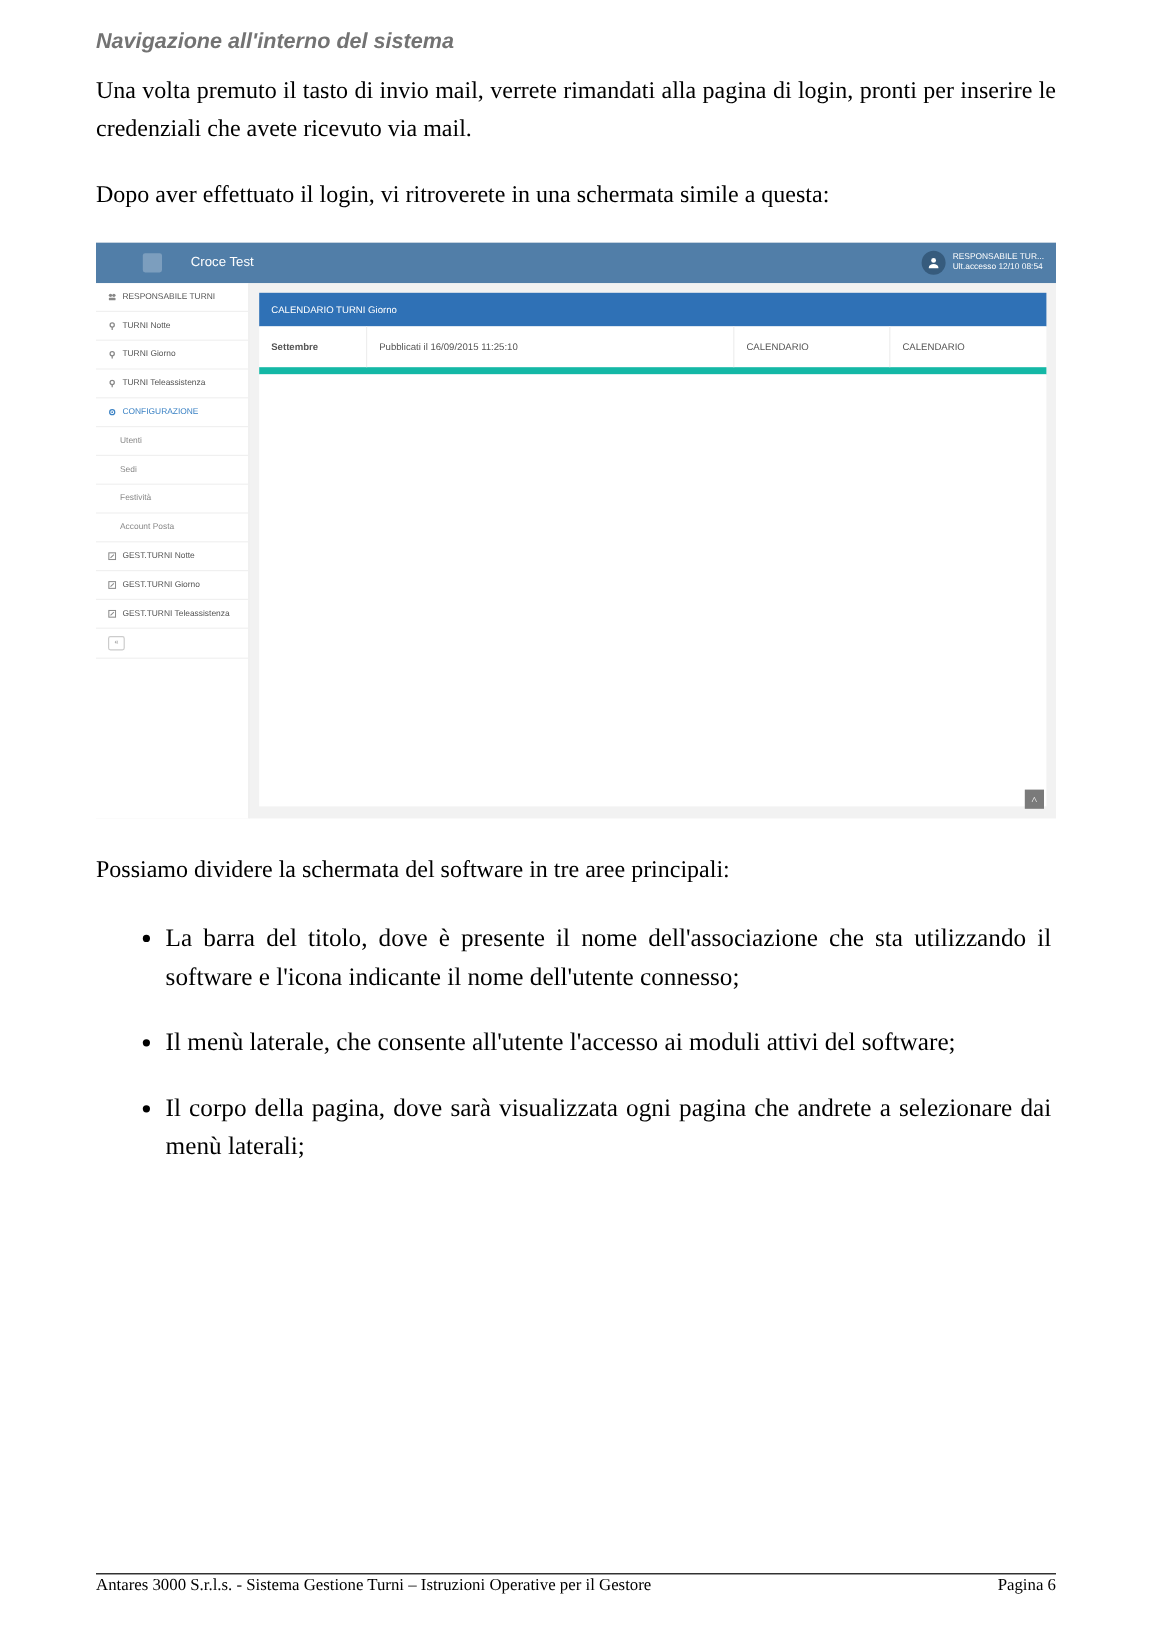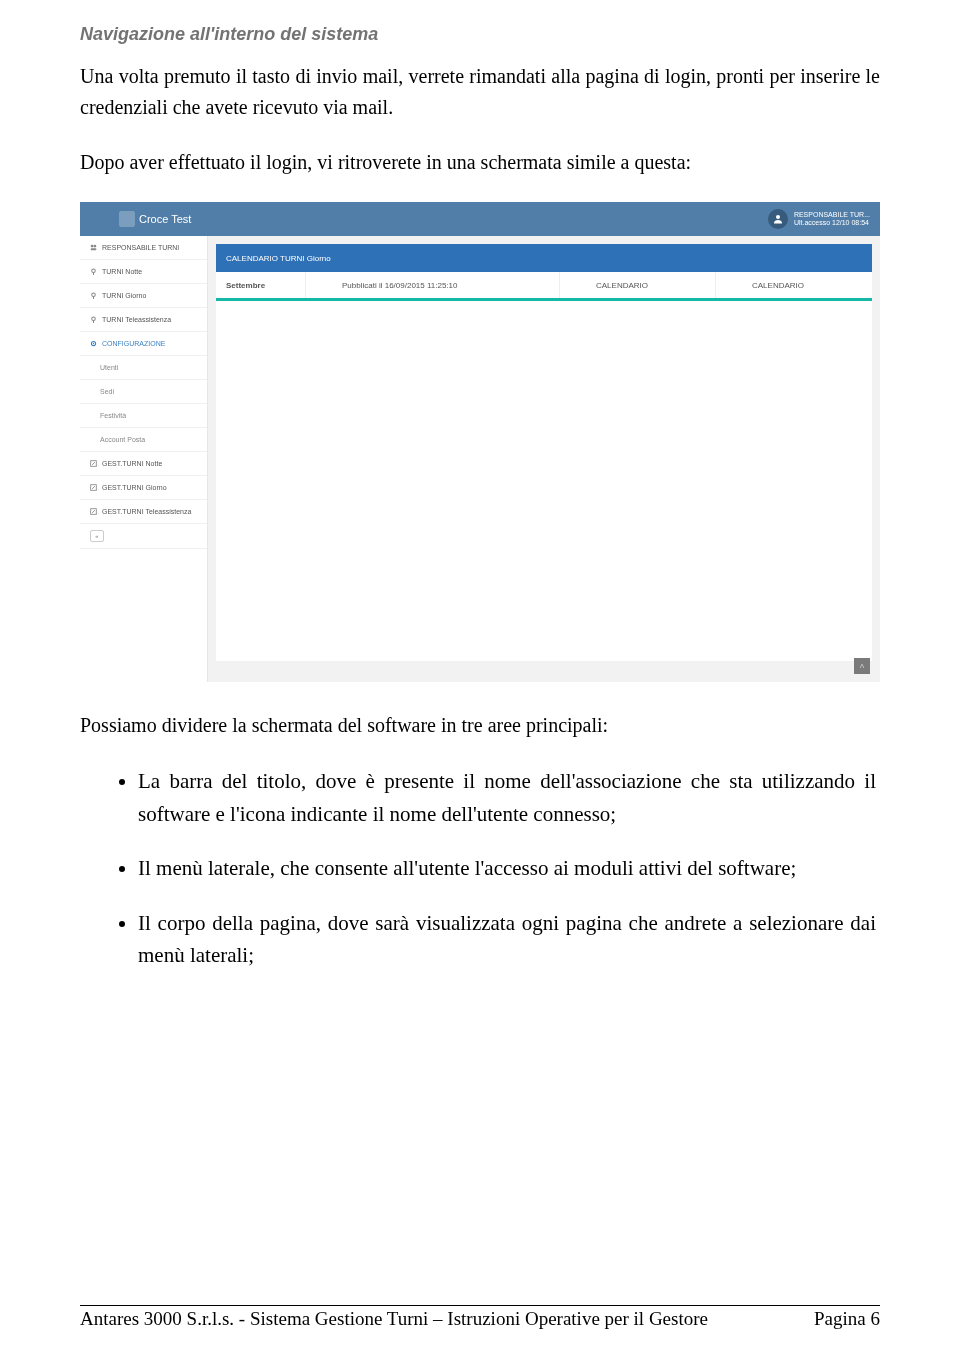--- a/index.html
+++ b/index.html
@@ -39,21 +39,21 @@
     height: 34px;
     background: #517ea8;
     display: flex;
     align-items: center;
     color: #fff;
     font-family: Arial, sans-serif;
     font-size: 11px;
     padding: 0 10px;
     justify-content: space-between;
   }
-  .ss-title-left { display: flex; align-items: center; gap: 4px; padding-left: 29px; }
+  .ss-title-left { display: flex; align-items: center; gap: 24px; padding-left: 29px; }
   .ss-logo {
     width: 16px; height: 16px; background: rgba(255,255,255,0.25); border-radius: 2px;
   }
   .ss-user {
     display: flex; align-items: center; gap: 6px; font-size: 7px; line-height: 1.2;
   }
   .ss-avatar {
     width: 20px; height: 20px; background: #365b7d; border-radius: 50%;
     display: flex; align-items: center; justify-content: center; color: #fff;
   }
@@ -87,29 +87,28 @@
     height: 28px;
     background: #2f71b6;
     color: #fff;
     font-family: Arial, sans-serif;
     font-size: 8px;
     display: flex; align-items: center;
     padding: 0 10px;
     margin: 8px 8px 0 8px;
   }
   .ss-panel-row {
-    height: 29px;
+    height: 40px;
     background: #fff;
     margin: 0 8px;
     display: flex;
     font-family: Arial, sans-serif;
     font-size: 8px;
     color: #555;
-    border-bottom: 3px solid #14b8a6;
-    gap: 26px;
+    border-bottom: 6px solid #14b8a6;
   }
   .ss-cell {
     padding: 0 10px; display: flex; align-items: center;
     border-right: 1px solid #eee;
   }
   .ss-panel-body {
     background: #fff;
     margin: 0 8px;
     height: 360px;
   }
@@ -134,21 +133,21 @@
   .footer {
     position: absolute;
     bottom: 40px;
     left: 80px;
     right: 80px;
   }
   .footer-line {
     border-top: 1px solid #000;
     display: flex;
     justify-content: space-between;
-    font-size: 19px;
+    font-size: 14px;
     padding-top: 2px;
     margin-top: 36px;
   }
 </style>
 </head>
 <body>
 
 <h2 class="section-heading">Navigazione all'interno del sistema</h2>
 
 <p class="para">Una volta premuto il tasto di invio mail, verrete rimandati alla pagina di login, pronti per inserire le credenziali che avete ricevuto via mail.</p>

